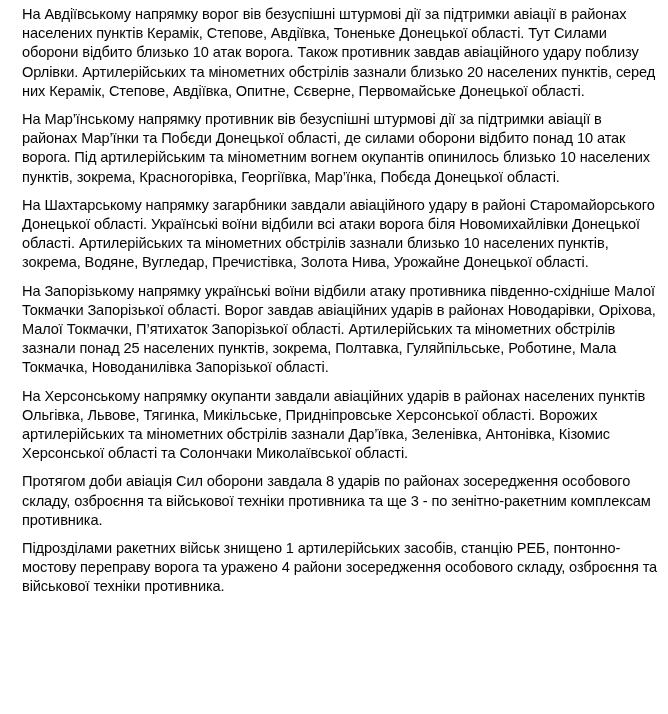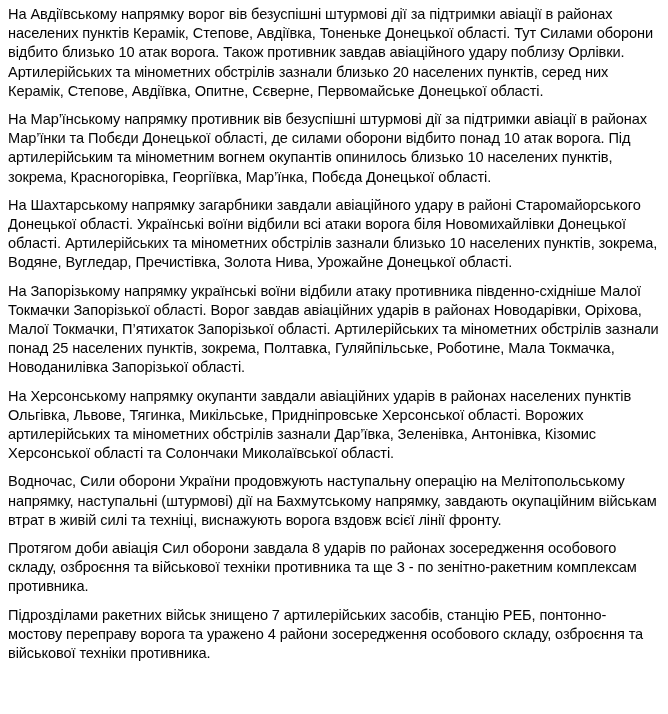--- a/index.html
+++ b/index.html
@@ -7,21 +7,21 @@
     padding: 0;
     background: #ffffff;
   }
   body {
     width: 668px;
     min-height: 714px;
     font-family: "Liberation Sans", "DejaVu Sans", sans-serif;
     -webkit-font-smoothing: antialiased;
   }
   .post-body {
-    padding: 5px 8px 0 8px;
+    padding: 5px 8px 0 22px;
     color: #050505;
     font-size: 14.6px;
     line-height: 19.2px;
     letter-spacing: -0.1px;
     text-align: left;
     word-spacing: normal;
   }
   .post-body p {
     margin: 0 0 9px 0;
     padding: 0;
@@ -29,16 +29,15 @@
 </style>
 </head>
 <body style="background: rgb(255, 255, 255);">
 
 <div class="post-body" style="color: rgb(5, 5, 5);">
   <p>На Авдіївському напрямку ворог вів безуспішні штурмові дії за підтримки авіації в районах населених пунктів Керамік, Степове, Авдіївка, Тоненьке Донецької області. Тут Силами оборони відбито близько 10 атак ворога. Також противник завдав авіаційного удару поблизу Орлівки. Артилерійських та мінометних обстрілів зазнали близько 20 населених пунктів, серед них Керамік, Степове, Авдіївка, Опитне, Сєверне, Первомайське Донецької області.</p>
   <p>На Мар’їнському напрямку противник вів безуспішні штурмові дії за підтримки авіації в районах Мар’їнки та Побєди Донецької області, де силами оборони відбито понад 10 атак ворога. Під артилерійським та мінометним вогнем окупантів опинилось близько 10 населених пунктів, зокрема, Красногорівка, Георгіївка, Мар’їнка, Побєда Донецької області.</p>
   <p>На Шахтарському напрямку загарбники завдали авіаційного удару в районі Старомайорського Донецької області. Українські воїни відбили всі атаки ворога біля Новомихайлівки Донецької області. Артилерійських та мінометних обстрілів зазнали близько 10 населених пунктів, зокрема, Водяне, Вугледар, Пречистівка, Золота Нива, Урожайне Донецької області.</p>
   <p>На Запорізькому напрямку українські воїни відбили атаку противника південно-східніше Малої Токмачки Запорізької області. Ворог завдав авіаційних ударів в районах Новодарівки, Оріхова, Малої Токмачки, П’ятихаток Запорізької області. Артилерійських та мінометних обстрілів зазнали понад 25 населених пунктів, зокрема, Полтавка, Гуляйпільське, Роботине, Мала Токмачка, Новоданилівка Запорізької області.</p>
   <p>На Херсонському напрямку окупанти завдали авіаційних ударів в районах населених пунктів Ольгівка, Львове, Тягинка, Микільське, Придніпровське Херсонської області. Ворожих артилерійських та мінометних обстрілів зазнали Дар’ївка, Зеленівка, Антонівка, Кізомис Херсонської області та Солончаки Миколаївської області.</p>
-  <p>Водночас, Сили оборони України продовжують наступальну операцію на Мелітопольському напрямку, наступальні (штурмові) дії на Бахмутському напрямку, завдають окупаційним військам втрат в живій силі та техніці, виснажують ворога вздовж всієї лінії фронту.</p>
   <p>Протягом доби авіація Сил оборони завдала 8 ударів по районах зосередження особового складу, озброєння та військової техніки противника та ще 3 - по зенітно-ракетним комплексам противника.</p>
-  <p>Підрозділами ракетних військ знищено 7 артилерійських засобів, станцію РЕБ, понтонно-мостову переправу ворога та уражено 4 райони зосередження особового складу, озброєння та військової техніки противника.</p>
+  <p>Підрозділами ракетних військ знищено 1 артилерійських засобів, станцію РЕБ, понтонно-мостову переправу ворога та уражено 4 райони зосередження особового складу, озброєння та військової техніки противника.</p>
 </div>
 
 </body></html>

